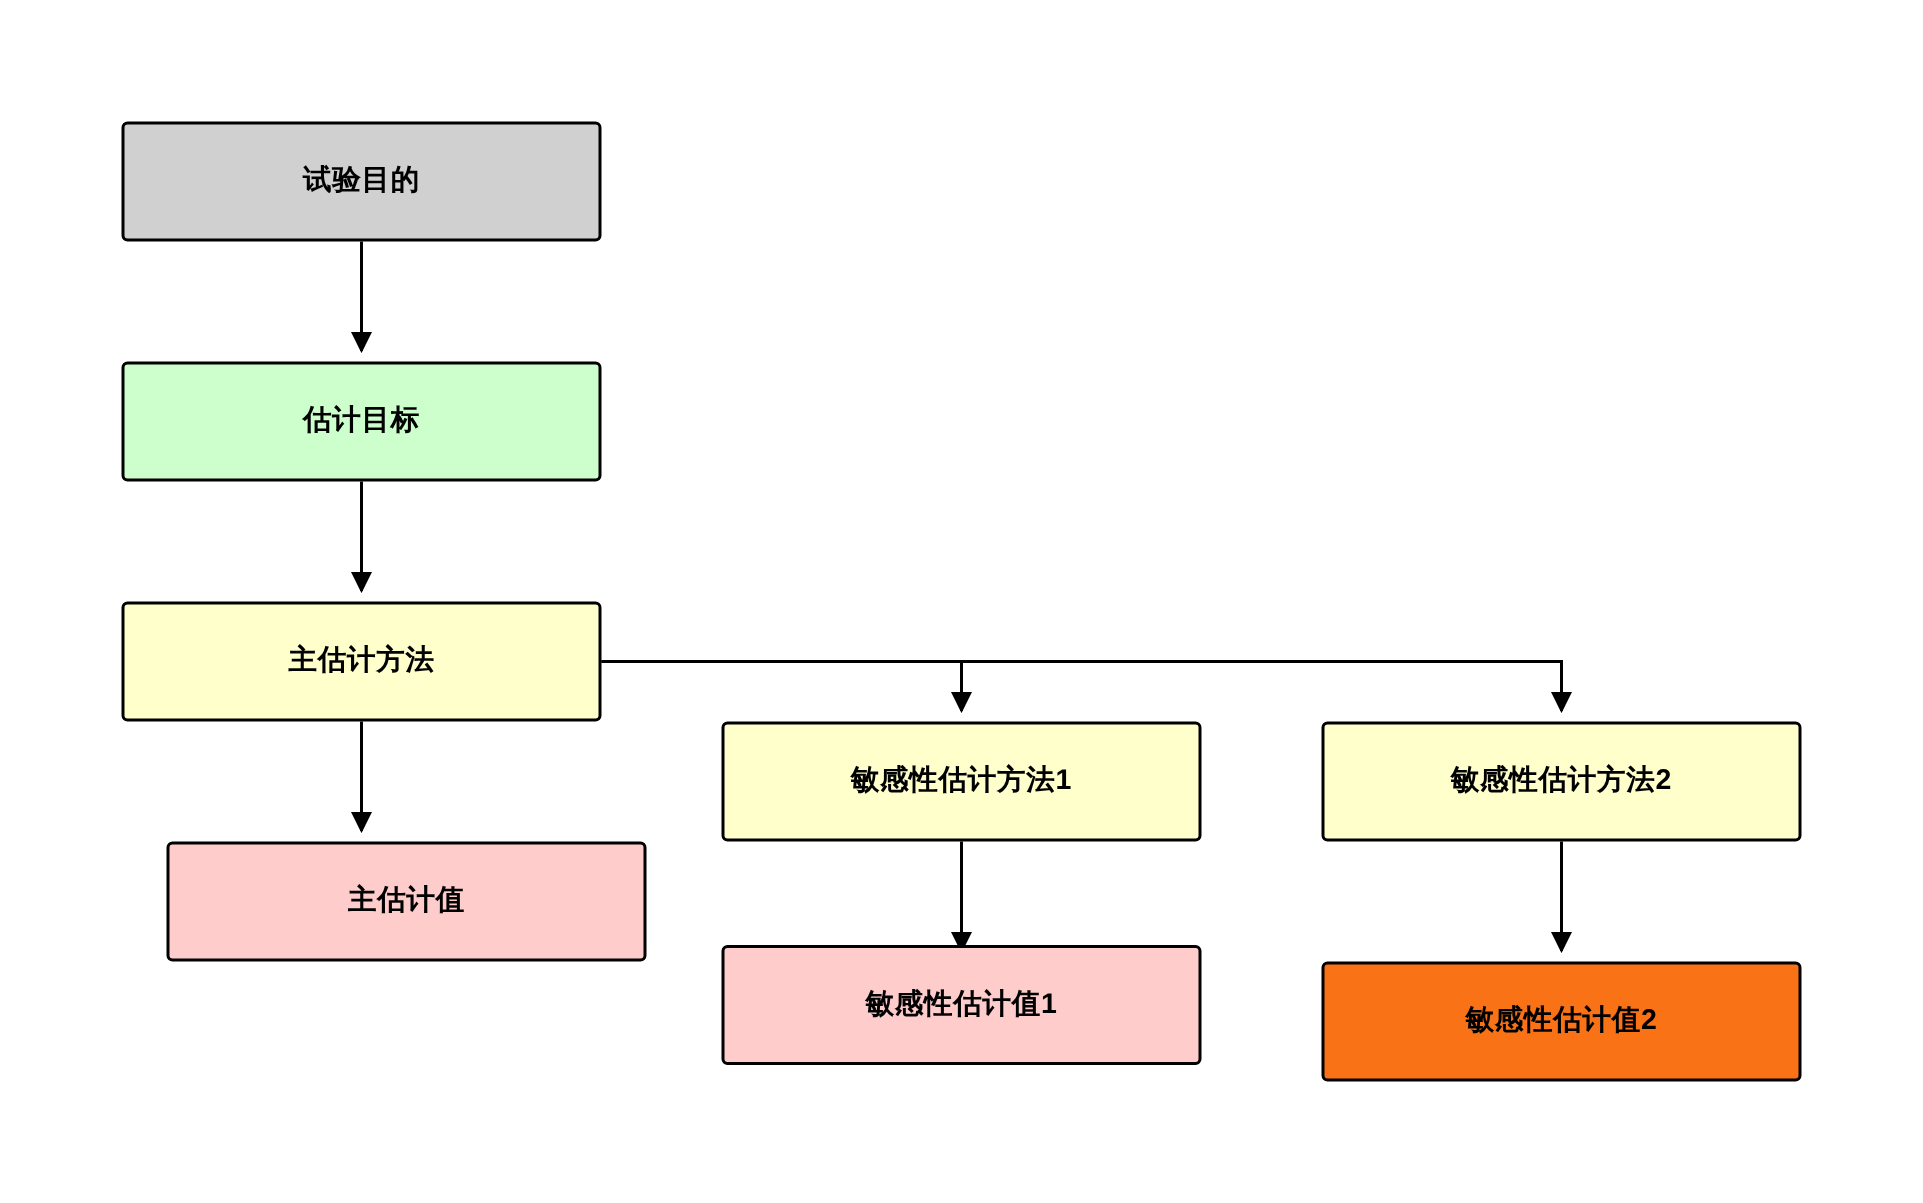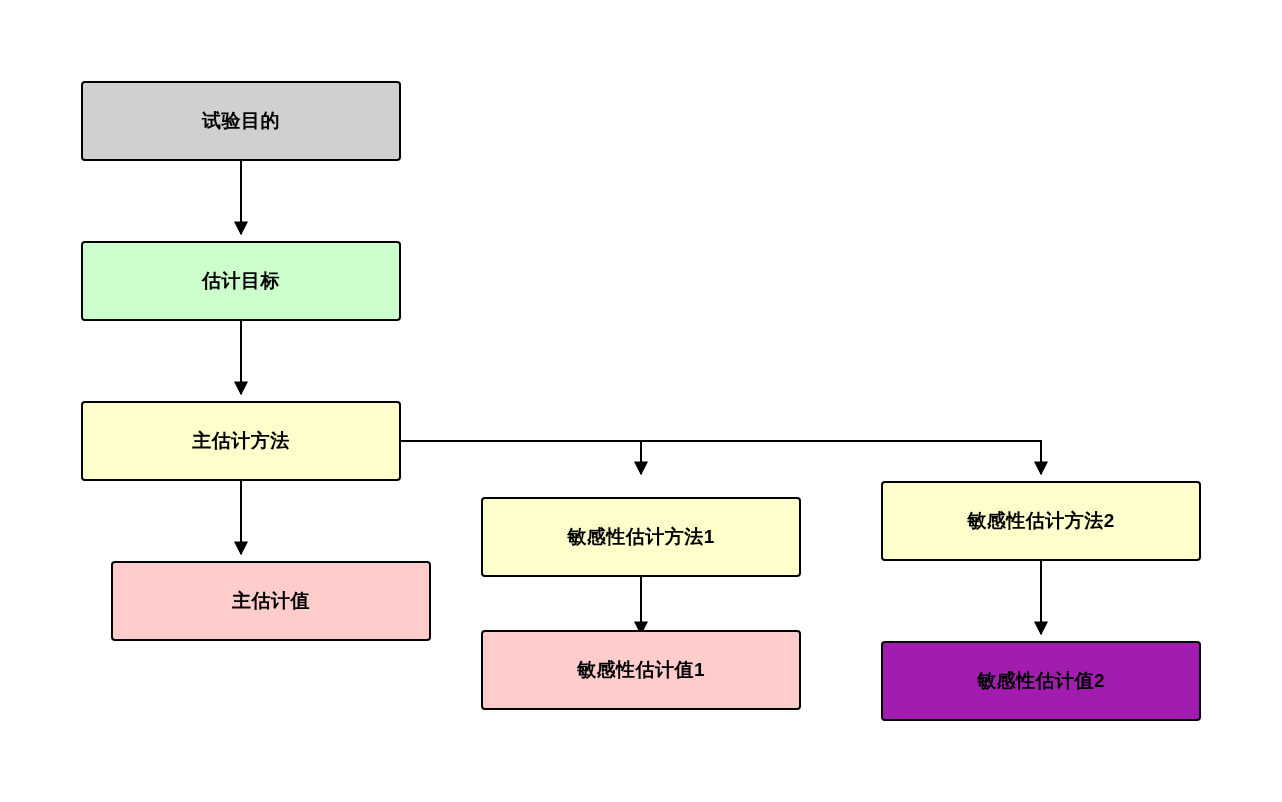--- a/index.html
+++ b/index.html
@@ -36,24 +36,24 @@
     color: #000000;
     letter-spacing: 0.5px;
     text-align: center;
     line-height: 1.2;
     user-select: none;
   }
   .n-purpose      { left: 81px;  top: 81px;  width: 320px; height: 80px; background: #d0d0d0; }
   .n-goal         { left: 81px;  top: 241px; width: 320px; height: 80px; background: #ccffcc; }
   .n-main-method  { left: 81px;  top: 401px; width: 320px; height: 80px; background: #ffffcc; }
   .n-main-value   { left: 81px;  top: 561px; width: 320px; height: 80px; background: #ffcccc; margin-left: 30px; }
-  .n-sens-method1 { left: 481px; top: 481px; width: 320px; height: 80px; background: #ffffcc; margin-top: 16px; }
+  .n-sens-method1 { left: 481px; top: 481px; width: 320px; height: 80px; background: #ffffcc; }
   .n-sens-value1  { left: 481px; top: 630px; width: 320px; height: 80px; background: #ffcccc; }
   .n-sens-method2 { left: 881px; top: 481px; width: 320px; height: 80px; background: #ffffcc; text-align: center; }
-  .n-sens-value2  { left: 881px; top: 641px; width: 320px; height: 80px; background: #a21caf; }
+  .n-sens-value2  { left: 881px; top: 641px; width: 320px; height: 80px; background: #f97316; }
 </style>
 </head>
 <body>
 
 <div id="canvas">
 
   <svg id="edges" viewBox="0 0 1282 802" width="1282" height="802" aria-hidden="true">
     <defs>
       <marker id="arrow" viewBox="0 0 10 10" refX="9" refY="5" markerWidth="7" markerHeight="7" orient="auto-start-reverse">
         <path d="M 0 0 L 10 5 L 0 10 z" fill="#000000"></path>

